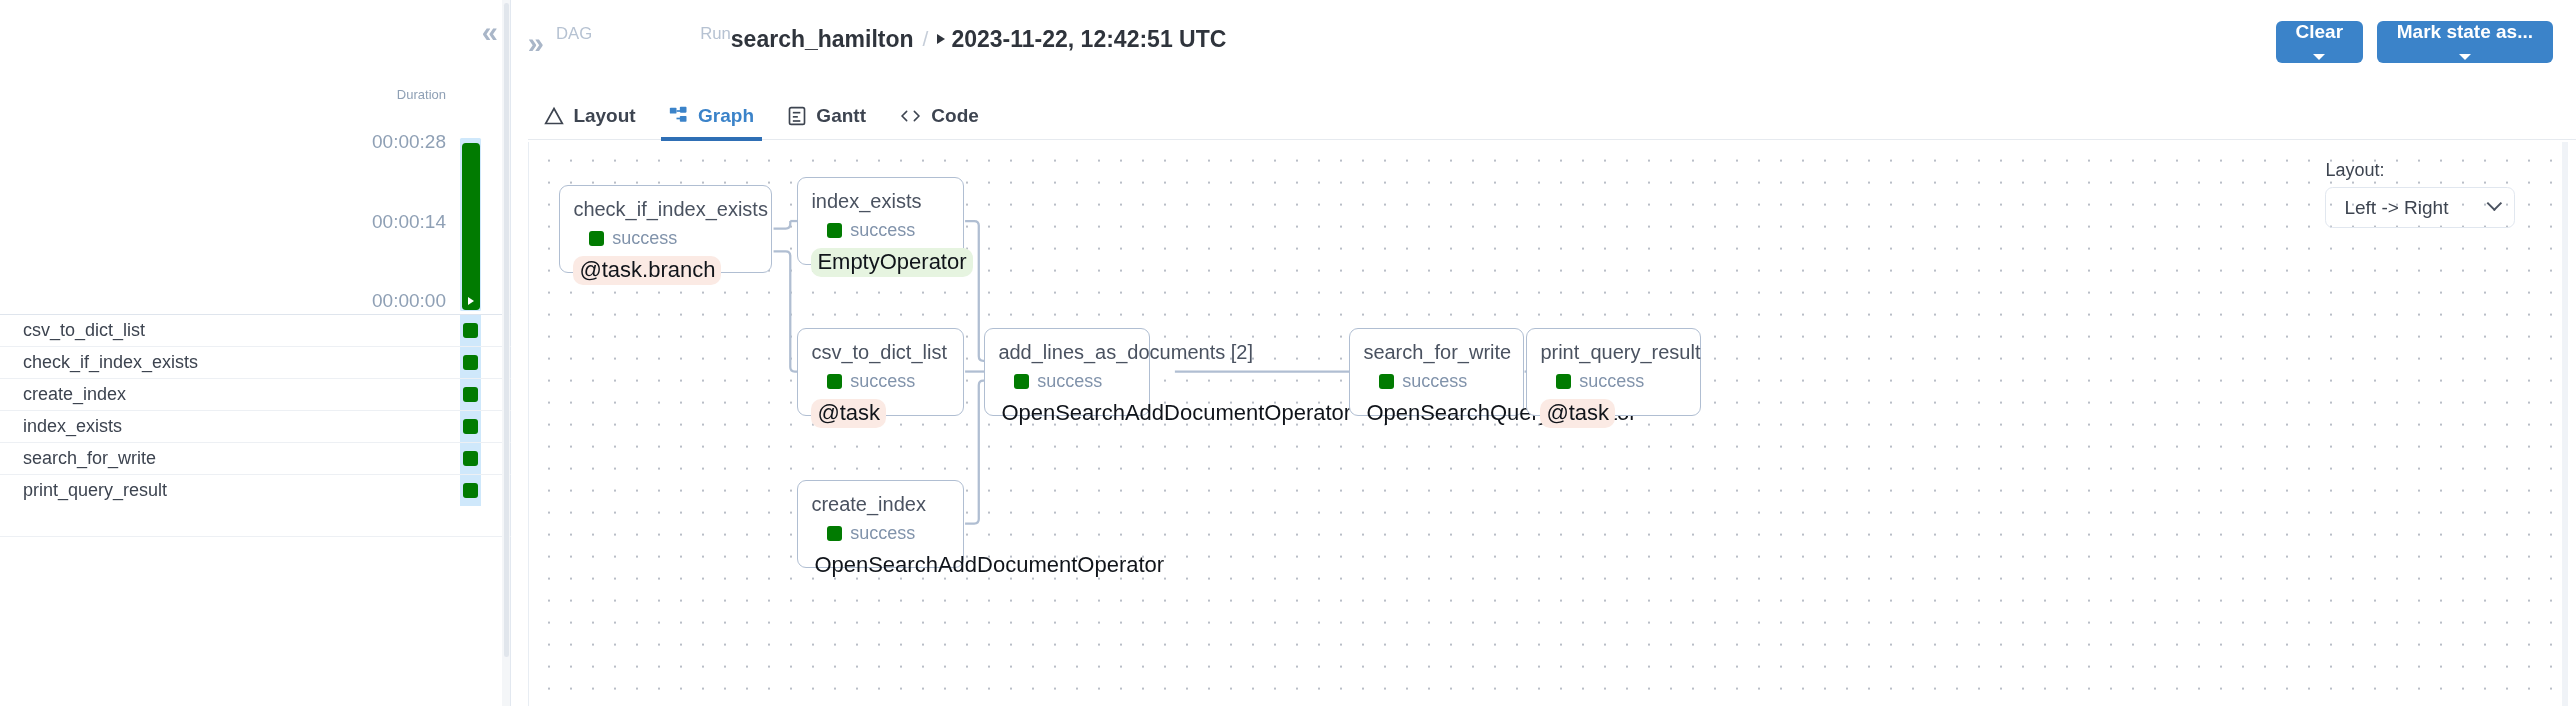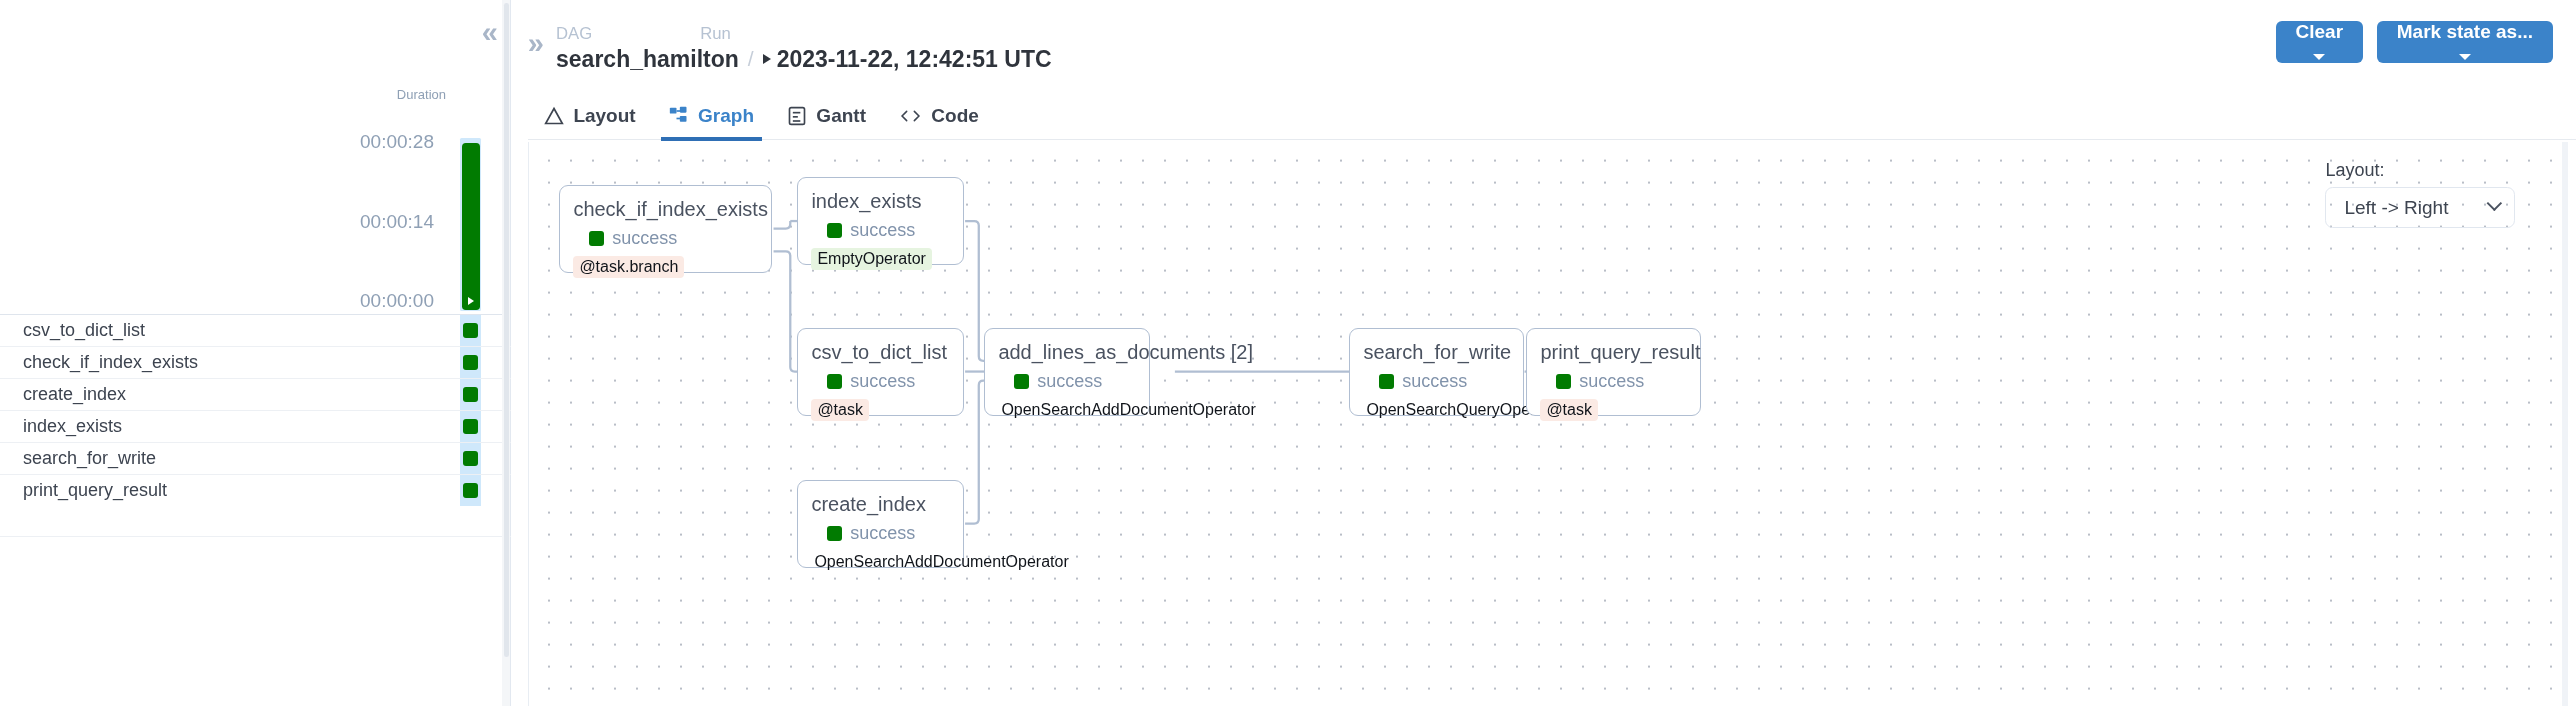--- a/index.html
+++ b/index.html
@@ -42,21 +42,21 @@
   .duration-header {
     position: absolute;
     top: 87px;
     right: 64px;
     font-size: 13px;
     color: #8fa0b5;
     text-align: right;
   }
   .axis-label {
     position: absolute;
-    right: 76px;
+    right: 64px;
     font-size: 19px;
     color: #8fa0b5;
     text-align: right;
     white-space: nowrap;
     transform: translateY(-50%);
   }
   .axis-1 { top: 142px; }
   .axis-2 { top: 222px; }
   .axis-3 { top: 301px; }
 
@@ -162,21 +162,20 @@
   .chev-right {
     font-size: 29px; line-height: 1;
     color: #a9b6c8; font-weight: 700;
     letter-spacing: -1.5px;
     margin-right: 13.7px;
     margin-top: 12px;
     cursor: pointer;
   }
   .breadcrumb {
     display: flex;
-    flex-direction: column;
     margin-top: 7.6px;
   }
   .bc-line1 { display: flex; align-items: baseline; gap: 0; height: 20px; }
   .bc-dag-cap { font-size: 16.7px; color: #b6c2d2; }
   .bc-run-cap { font-size: 16.7px; color: #b6c2d2; margin-left: 108px; }
   .bc-line2 { display: flex; align-items: center; margin-top: 1.5px; }
   .bc-dag {
     font-size: 23px; font-weight: 700; color: #2f343c;
     white-space: nowrap;
   }
@@ -337,26 +336,26 @@
     background: #017b01;
     border-radius: 3px;
     flex: 0 0 14.5px;
   }
   .node-status .txt {
     font-size: 18px;
     color: #8193ab;
   }
   .node-op {
     margin-top: 6.8px;
-    font-size: 16px;
+    font-size: 22px;
     color: #10141a;
     white-space: nowrap;
     display: inline-block;
     padding: 1.5px 6px;
-    border-radius: 4px;
+    border-radius: 10px;
     line-height: 1.2;
   }
   .node-op.decorator { background: #fbeae4; }
   .node-op.empty-op  { background: #e6f4e0; }
   .node-op.plain     { background: transparent; padding-left: 3px; }
 
   
   .edges {
     position: absolute;
     left: 0; top: 0;

